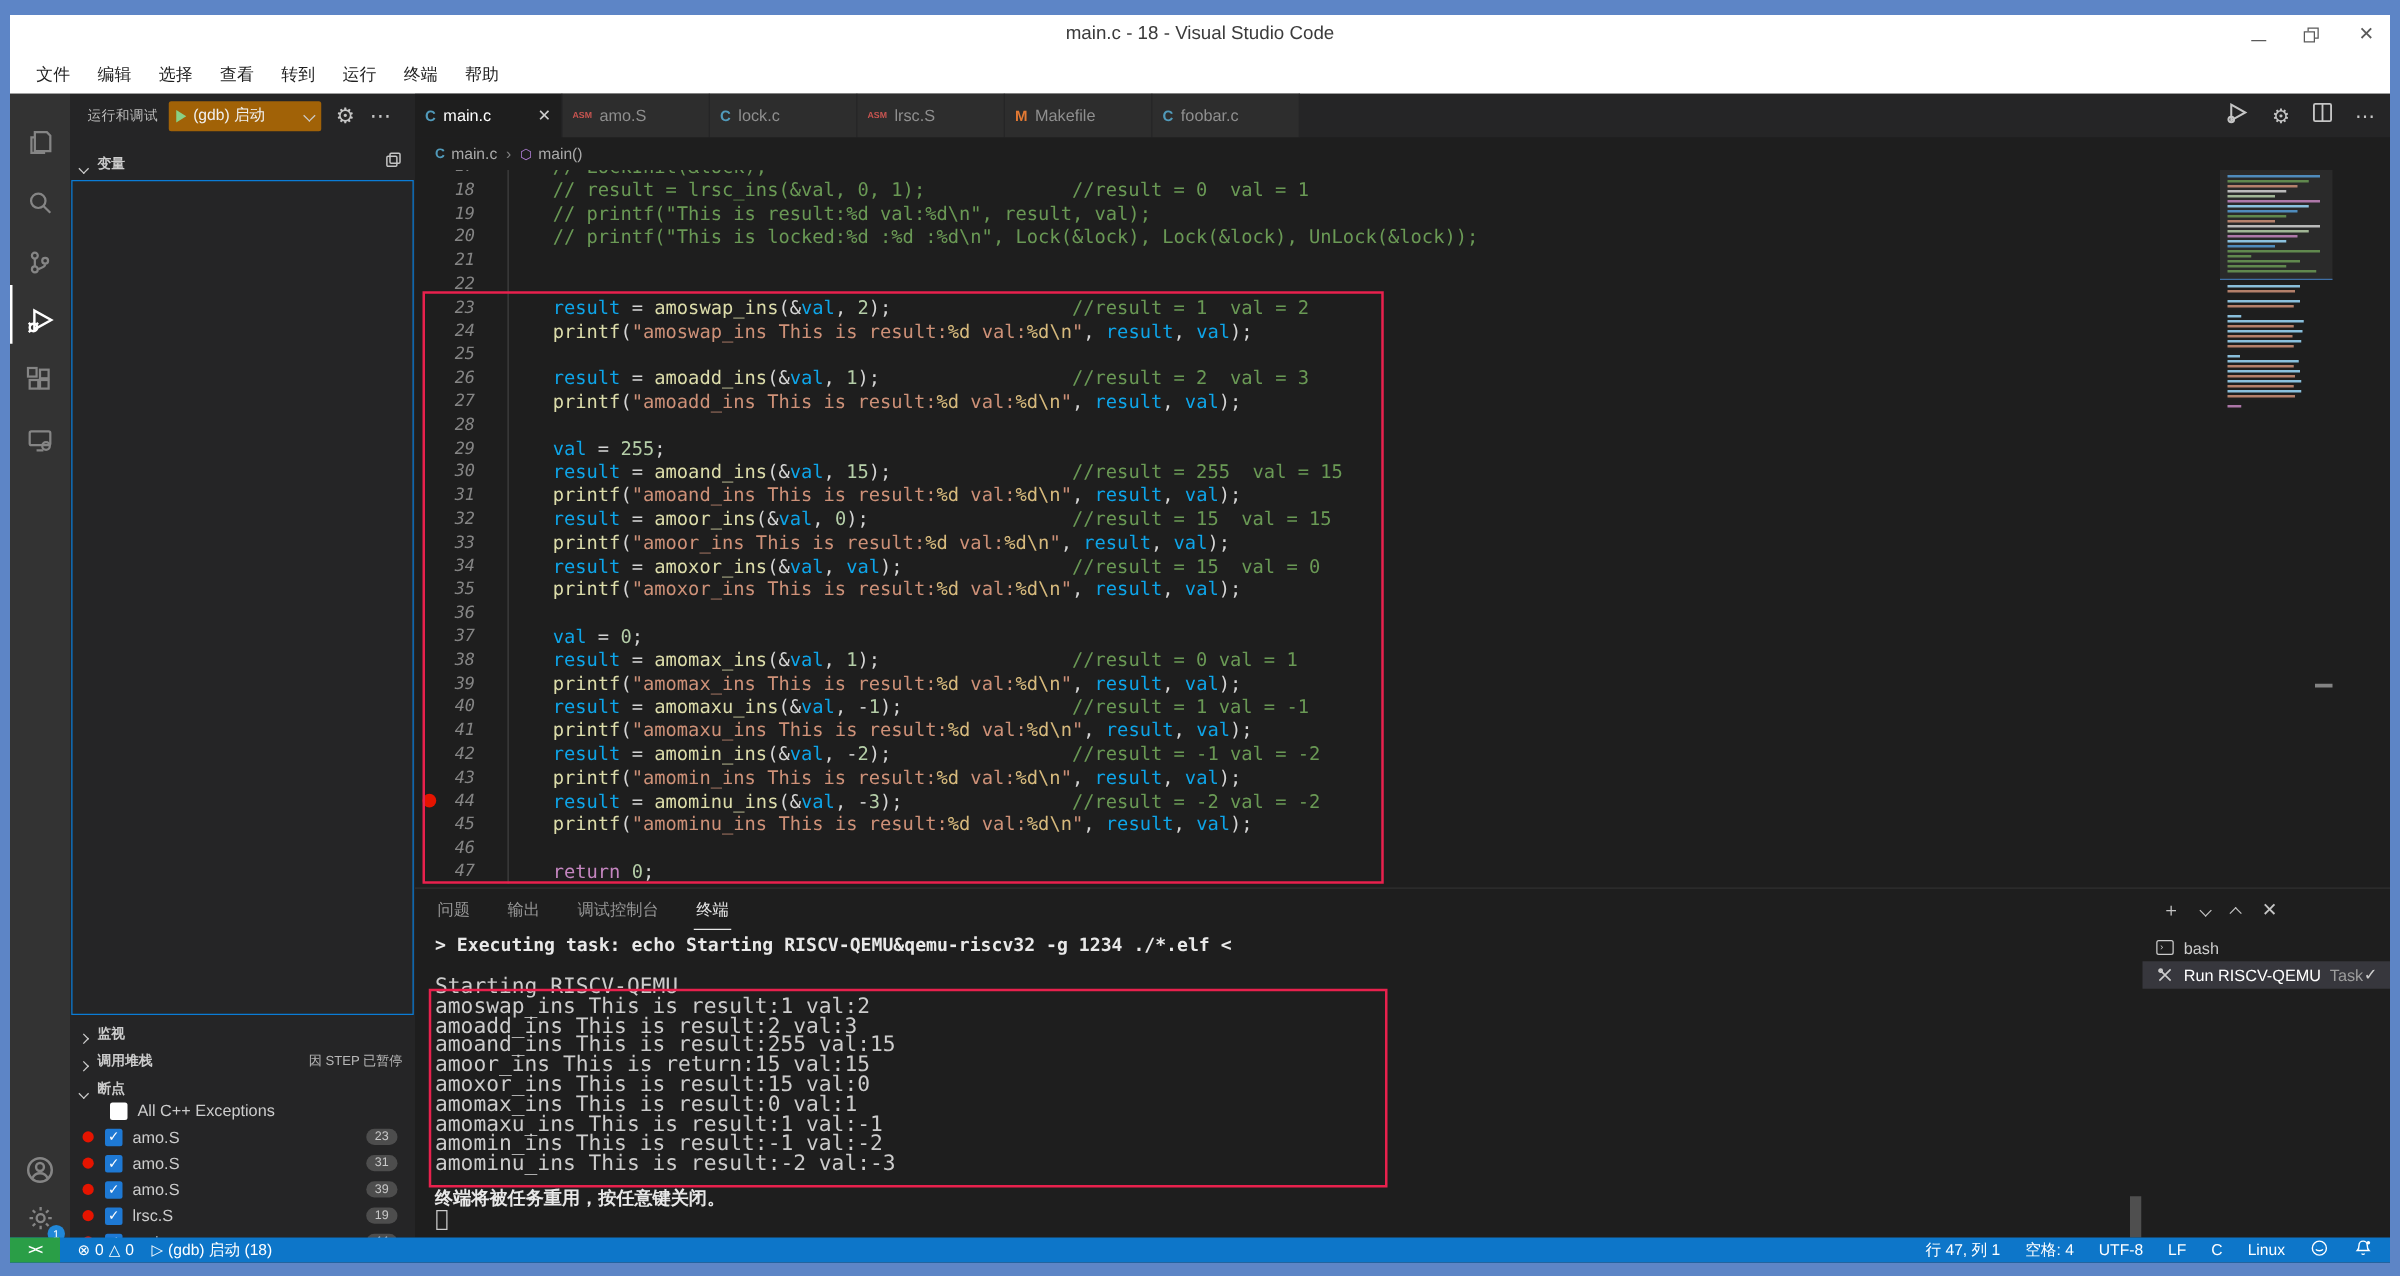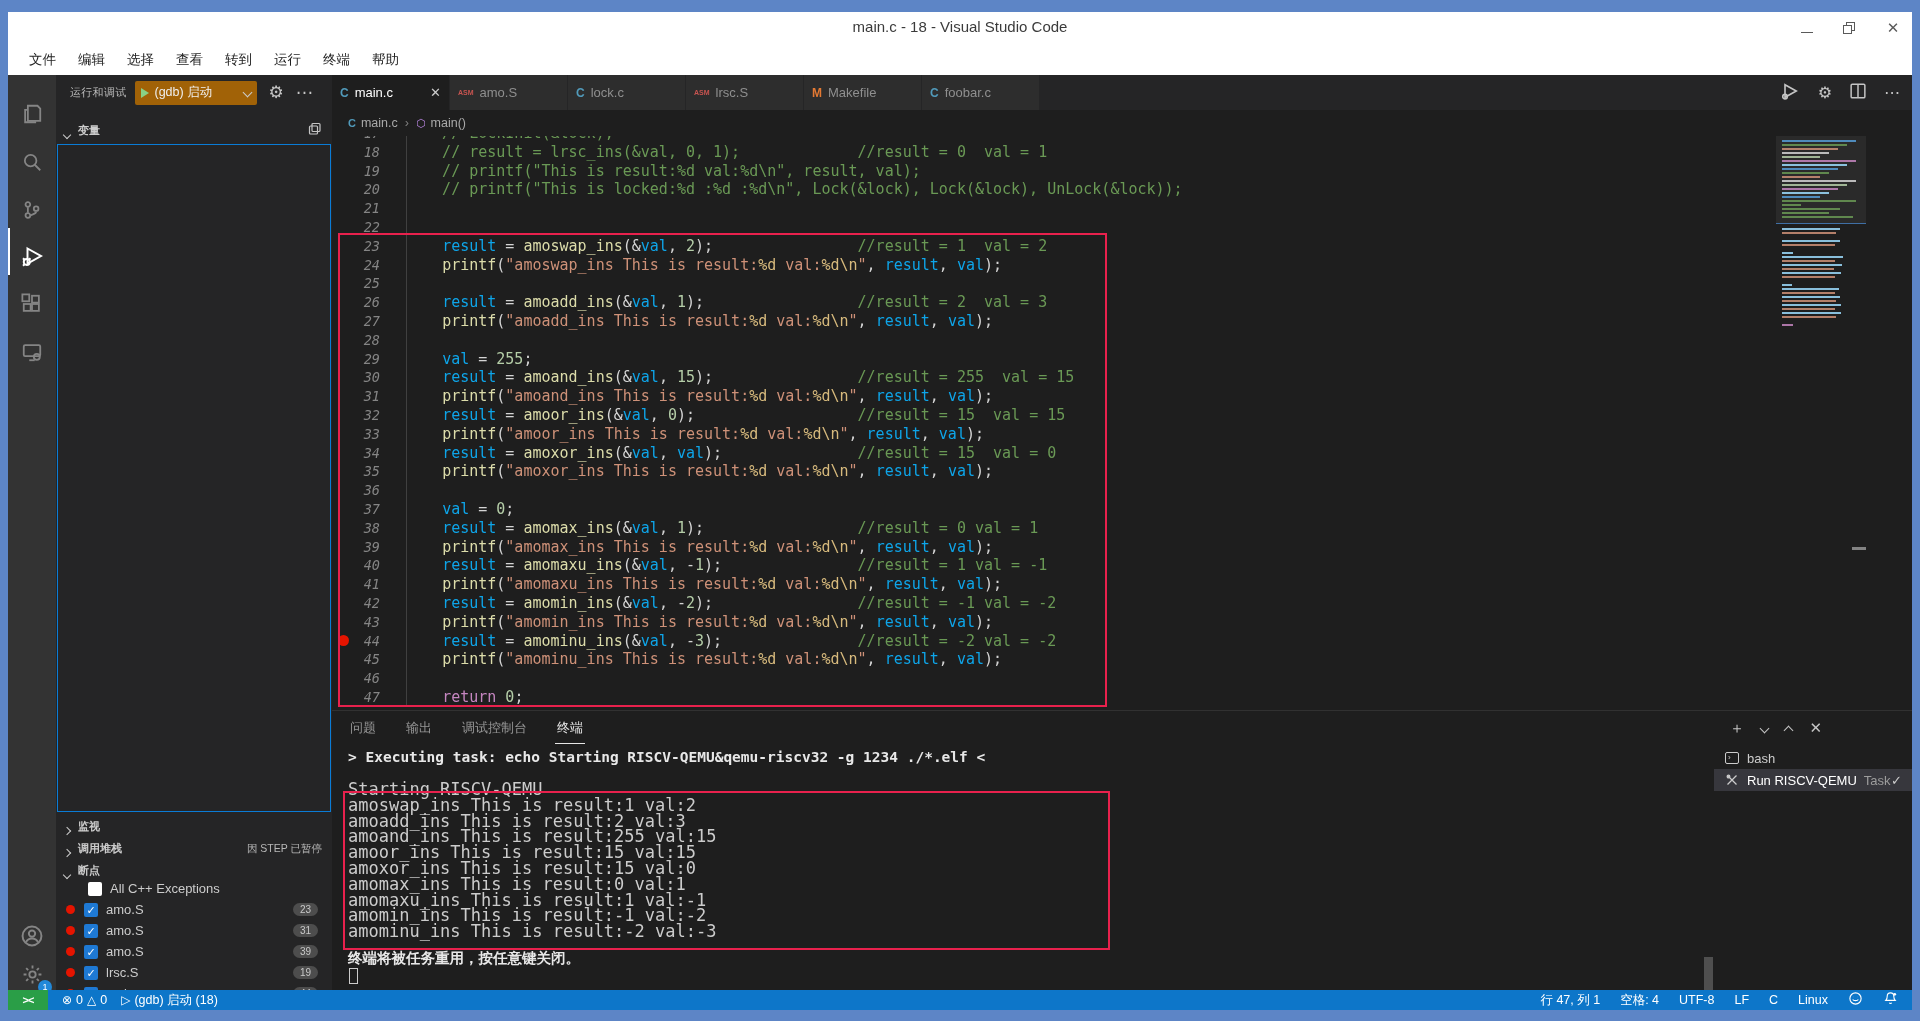--- a/index.html
+++ b/index.html
@@ -442,21 +442,21 @@
         <span>✕</span>
       </div>
 
       <div class="terminal">
         <div class="term-task">&gt; Executing task: echo Starting RISCV-QEMU&amp;qemu-riscv32 -g 1234 ./*.elf &lt;</div>
         <div class="term-block" id="term-block">
             <div class="term-line">Starting RISCV-QEMU</div>
             <div class="term-line">amoswap_ins This is result:1 val:2</div>
             <div class="term-line">amoadd_ins This is result:2 val:3</div>
             <div class="term-line">amoand_ins This is result:255 val:15</div>
-            <div class="term-line">amoor_ins This is result:15 val:15</div>
+            <div class="term-line">amoor_ins This is return:15 val:15</div>
             <div class="term-line">amoxor_ins This is result:15 val:0</div>
             <div class="term-line">amomax_ins This is result:0 val:1</div>
             <div class="term-line">amomaxu_ins This is result:1 val:-1</div>
             <div class="term-line">amomin_ins This is result:-1 val:-2</div>
             <div class="term-line">amominu_ins This is result:-2 val:-3</div>
           </div>
         <div class="term-reuse">终端将被任务重用，按任意键关闭。</div>
         <div class="term-cursor"></div>
       </div>
       <div class="term-scrollbar"></div>

